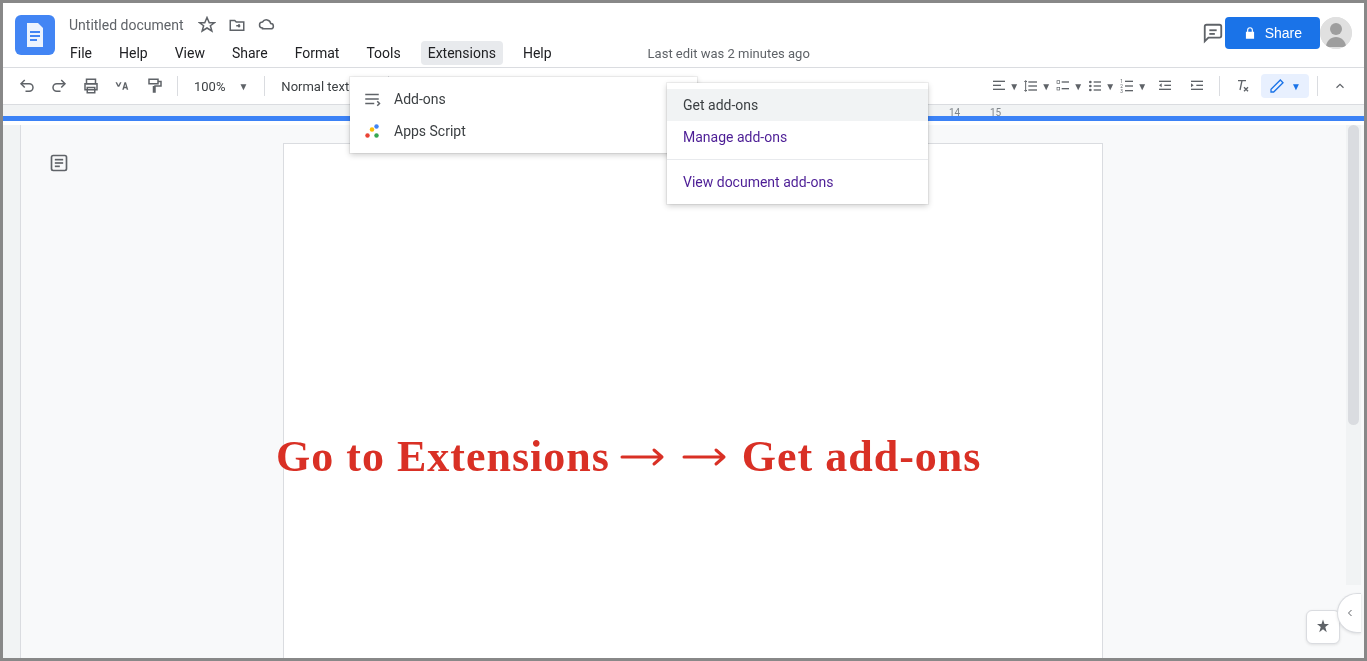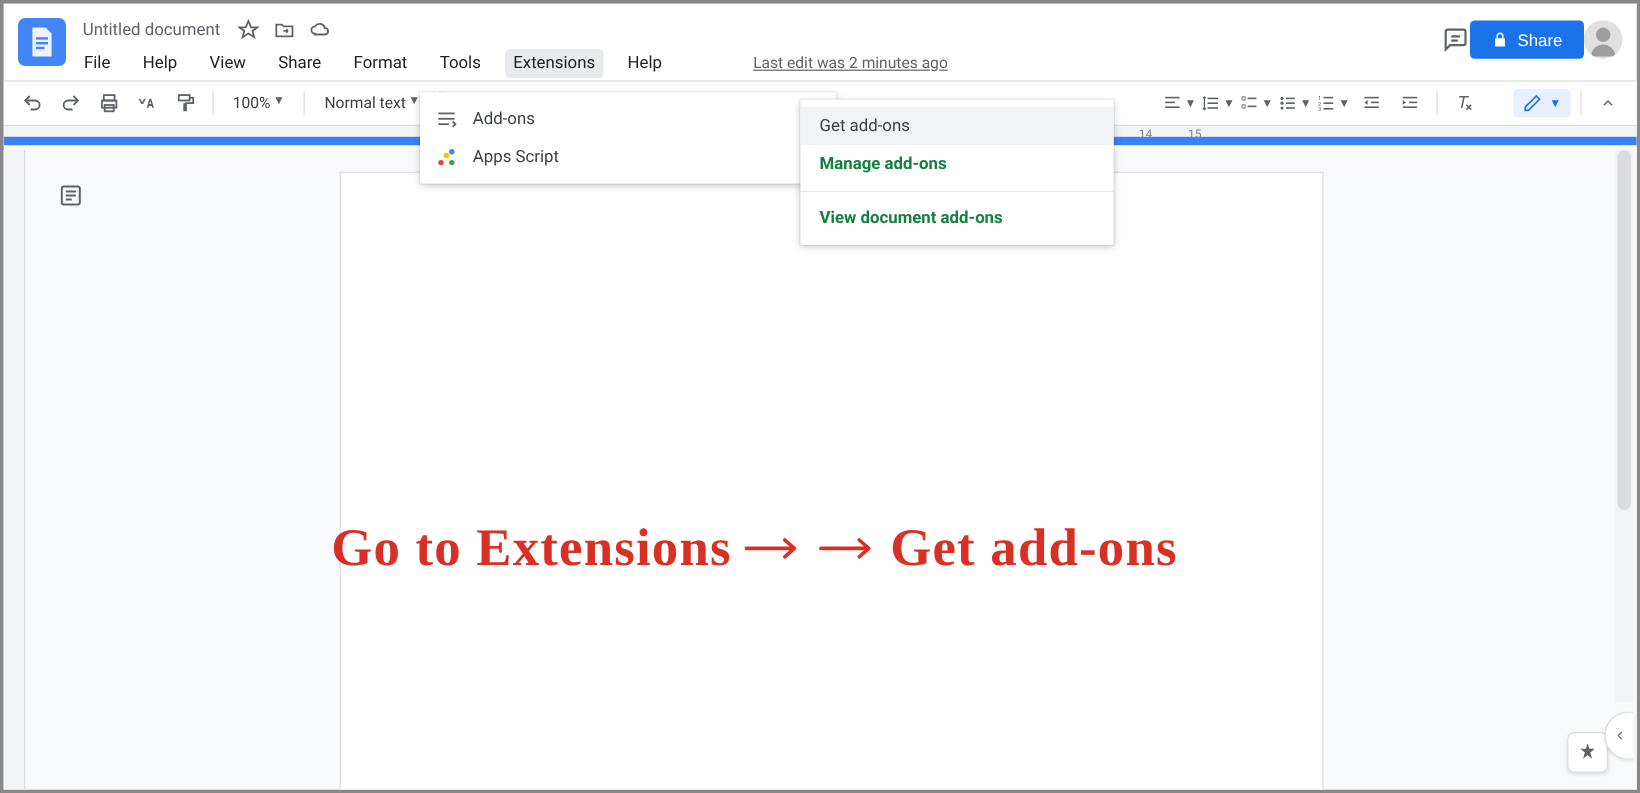--- a/index.html
+++ b/index.html
@@ -8,49 +8,49 @@
 .docs-icon { width: 40px; height: 40px; background: #4285f4; border-radius: 6px; display: flex; align-items: center; justify-content: center; margin-right: 8px; margin-top: 4px; }
 .docs-icon svg { width: 24px; height: 28px; }
 .title-area { flex: 1; }
 .title-row { display: flex; align-items: center; height: 28px; margin-bottom: 2px; }
 .doc-title { font-size: 14px; color: #5f6368; padding: 2px 6px; margin-right: 8px; }
 .title-icons { display: flex; gap: 12px; align-items: center; }
 .title-icons span { color: #5f6368; cursor: pointer; display:inline-flex; }
 .menubar { display: flex; gap: 13px; height: 24px; align-items: center; }
 .menubar-item { padding: 4px 7px; cursor: pointer; color: #202124; font-size: 14px; border-radius: 4px; }
 .menubar-item.active { background: #e8eaed; }
-.last-edit { font-size: 13px; color: #5f6368; text-decoration: underline; margin-left: 8px; cursor: pointer; padding-left: 48px; }
+.last-edit { font-size: 13px; color: #5f6368; margin-left: 28px; cursor: pointer; padding-left: 48px; }
 .header-right { display: flex; align-items: center; padding-top: 6px; }
 .comment-icon { width: 24px; height: 24px; color: #5f6368; cursor: pointer; display:flex; align-items:center; justify-content:center; }
 .share-btn { background: #1a73e8; color: #fff; border: none; border-radius: 4px; padding: 8px 18px; font-size: 14px; font-weight: 500; display: flex; align-items: center; gap: 8px; cursor: pointer; }
 .avatar { width: 32px; height: 32px; border-radius: 50%; background: #ddd; overflow: hidden; display:flex; align-items:center; justify-content:center; }
 .avatar svg { width: 32px; height: 32px; }
 .toolbar { height: 38px; border-top: 1px solid #dadce0; border-bottom: 1px solid #dadce0; display: flex; align-items: center; padding: 0 10px; gap: 4px; background: #fff; }
 .tb-btn { width: 28px; height: 28px; display: flex; align-items: center; justify-content: center; cursor: pointer; border-radius: 4px; color: #5f6368; }
 .tb-sep { width: 1px; height: 20px; background: #dadce0; margin: 0 4px; }
-.tb-text { padding: 0 8px; font-size: 13px; color: #3c4043; display: flex; align-items: flex-start; gap: 2px; }
+.tb-text { padding: 0 8px; font-size: 13px; color: #3c4043; display: flex; align-items: center; gap: 13px; }
 .tb-arrow { font-size: 10px; color:#5f6368; }
 .tb-right { margin-left: auto; display: flex; align-items: center; gap: 4px; }
 .edit-mode { background: #e8f0fe; border-radius: 4px; padding: 4px 8px; display: flex; align-items: center; gap: 6px; color:#1a73e8; }
 .collapse-btn { width: 28px; height: 28px; display:flex; align-items:center; justify-content:center; cursor:pointer; color:#5f6368; }
-.ruler-area { height: 16px; background: #f1f3f4; border-bottom: 7px solid #3b82f6; position: relative; font-size: 10px; color:#80868b; }
+.ruler-area { height: 16px; background: #f1f3f4; border-bottom: 5px solid #3b82f6; position: relative; font-size: 10px; color:#80868b; }
 .ruler-mark { position: absolute; top: 2px; }
 .canvas { position: absolute; top: 122px; left: 0; right: 0; bottom: 0; background: #f8f9fa; display: flex; }
 .left-ruler { width: 18px; background: #f1f3f4; border-right: 1px solid #dadce0; }
 .page-area { flex: 1; padding-top: 18px; display: flex; justify-content: center; position: relative; }
 .page { width: 820px; background: #fff; border: 1px solid #dadce0; min-height: 900px; position: relative; }
 .outline-btn { position: absolute; left: 24px; top: 24px; width: 28px; height: 28px; color:#5f6368; cursor:pointer; display:flex; align-items:center; justify-content:center; }
 .dropdown { position: absolute; top: 74px; left: 347px; width: 347px; background: #fff; box-shadow: 0 2px 6px rgba(0,0,0,0.2), 0 0 0 1px rgba(0,0,0,0.05); z-index: 100; padding: 6px 0; }
 .dropdown-item { height: 32px; display: flex; align-items: center; padding: 0 12px; cursor: pointer; gap: 12px; font-size: 14px; color:#3c4043; position: relative; }
 .dropdown-item .submenu-arrow { position: absolute; right: 12px; font-size: 11px; color:#5f6368; }
 .dd-icon { width: 20px; height: 20px; display:flex; align-items:center; justify-content:center; }
 .submenu { position: absolute; top: 80px; left: 664px; width: 261px; background: #fff; box-shadow: 0 2px 6px rgba(0,0,0,0.2), 0 0 0 1px rgba(0,0,0,0.05); z-index: 101; padding: 6px 0; }
 .submenu-item { height: 32px; display: flex; align-items: center; padding: 0 16px; cursor: pointer; font-size: 14px; color:#3c4043; }
 .submenu-item.highlighted { background: #f1f3f4; }
-.submenu-item.disabled { color:#15803d; cursor: default; font-weight: bold; }
+.submenu-item.disabled { color:#4c1d95; cursor: default; }
 .submenu-sep { height: 1px; background: #e8eaed; margin: 6px 0; }
 .annotation { position: absolute; top: 428px; left: 273px; font-family: 'Brush Script MT', 'Comic Sans MS', cursive; font-size: 44px; color: #d93025; font-weight: bold; white-space: nowrap; z-index: 50; display:flex; align-items:center; gap: 8px; letter-spacing: 1px; }
 .annotation svg { margin: 0 2px; }
 .explore-btn { position: absolute; bottom: 14px; right: 24px; width: 34px; height: 34px; background: #fff; border: 1px solid #dadce0; border-radius: 6px; box-shadow: 0 1px 3px rgba(0,0,0,0.1); display:flex; align-items:center; justify-content:center; color:#5f6368; cursor:pointer; }
 .side-tab { position: absolute; right: 3px; top: 590px; width: 24px; height: 40px; background: #fff; border: 1px solid #dadce0; border-right: none; border-radius: 20px 0 0 20px; display:flex; align-items:center; justify-content:center; color:#5f6368; cursor:pointer; box-shadow: 0 1px 3px rgba(0,0,0,0.1); }
 .scrollbar { position:absolute; right:3px; top:122px; width:15px; height: 460px; background:#f1f3f4; }
 .scrollbar-thumb { position:absolute; top:0; left:2px; width:11px; height:300px; background:#dadce0; border-radius:6px; }
 </style>
 </head>
 <body>

